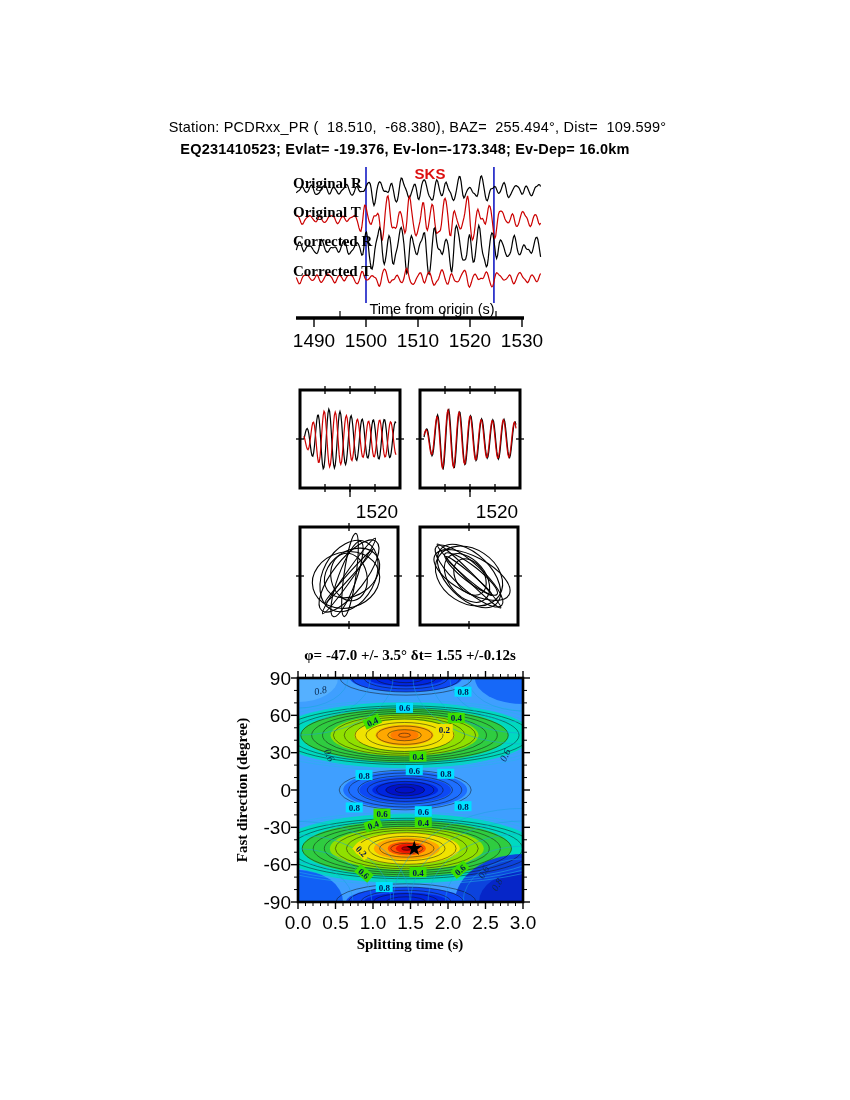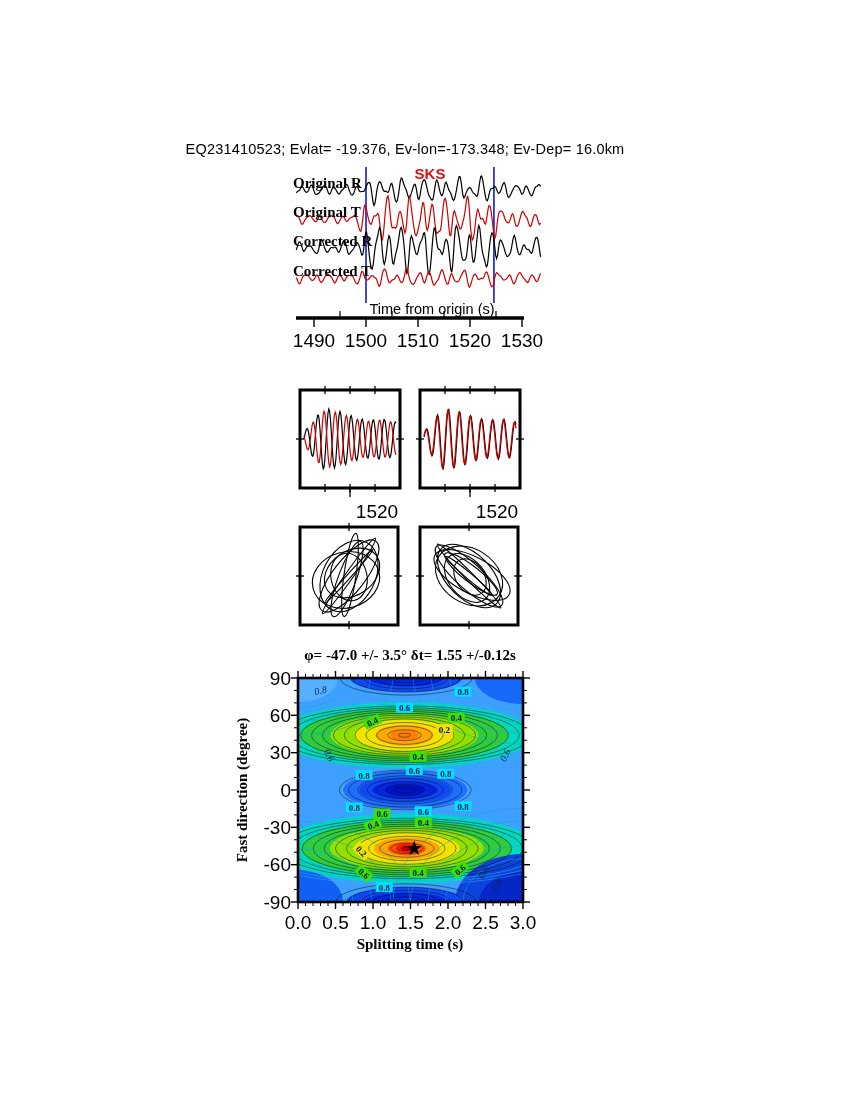--- a/index.html
+++ b/index.html
@@ -1,34 +1,35 @@
 <!DOCTYPE html>
 <html><head>
 <meta charset="utf-8">
 <style>
   html,body{margin:0;padding:0;background:#fff;}
   #page{position:relative;width:850px;height:1100px;background:#fff;overflow:hidden;
         font-family:"Liberation Sans",sans-serif;color:#000;}
   .hline{position:absolute;text-align:center;font-size:14.5px;white-space:pre;letter-spacing:0.2px;}
   #hdr1{top:119px;left:0;width:835px;}
-  #hdr2{top:141px;left:0;width:810px;}
+  #hdr2{top:141px;left:0;width:810px;font-weight:bold;}
   #footer{position:absolute;top:962px;left:0;width:824px;text-align:center;font-size:16px;}
   svg text{user-select:none;}
   .sks{font:bold 15px "Liberation Sans",sans-serif;}
   .axistitle{font:14.5px "Liberation Sans",sans-serif;fill:#000;}
   .num{font:19px "Liberation Sans",sans-serif;fill:#000;}
   .tracelab{font:bold 15px "Liberation Serif",serif;fill:#000;}
   .ctitle{font:bold 15px "Liberation Serif",serif;fill:#000;}
   .clab{font:bold 9px "Liberation Serif",serif;}
   .clabplain{font:italic 10px "Liberation Serif",serif;}
 </style>
 </head>
 <body>
 
 <div id="page">
+  <div id="hdr1" class="hline">Station: PCDRxx_PR (  18.510,  -68.380), BAZ=  255.494°, Dist=  109.599°</div>
   <div id="hdr2" class="hline">EQ231410523; Evlat= -19.376, Ev-lon=-173.348; Ev-Dep= 16.0km</div>
 
   <svg id="fig" width="850" height="1100" viewBox="0 0 850 1100" xmlns="http://www.w3.org/2000/svg" style="position:absolute;left:0;top:0;">
     <defs>
       <clipPath id="clip-cb1">
           <rect x="302" y="392" width="96" height="94"></rect>
         </clipPath>
       <clipPath id="clip-cb2">
           <rect x="422" y="392" width="96" height="94"></rect>
         </clipPath>

